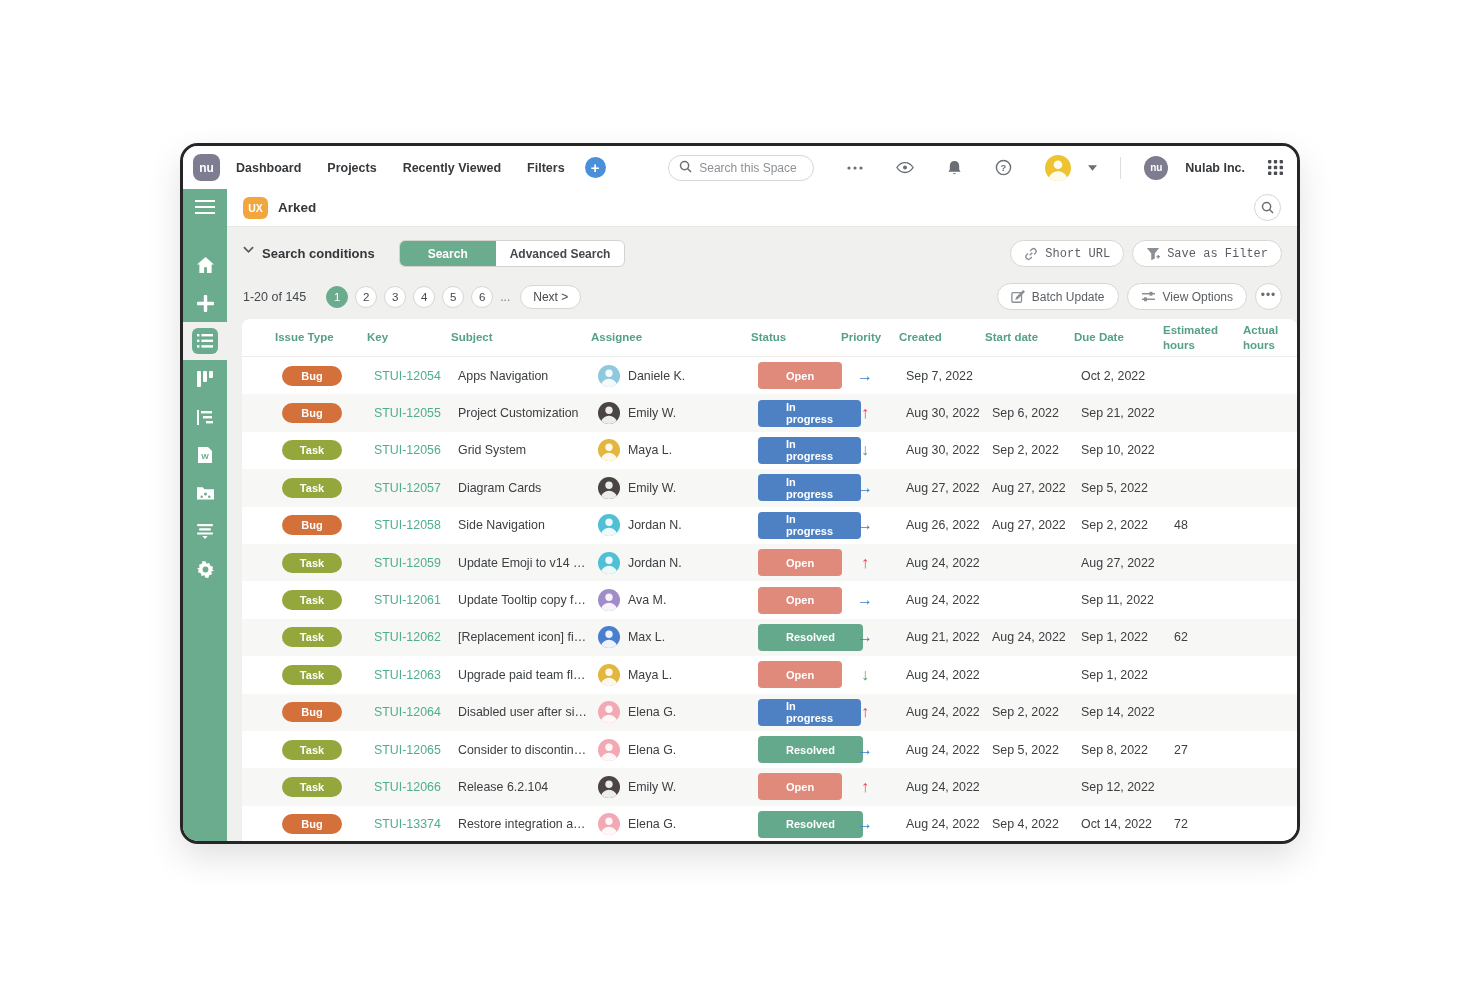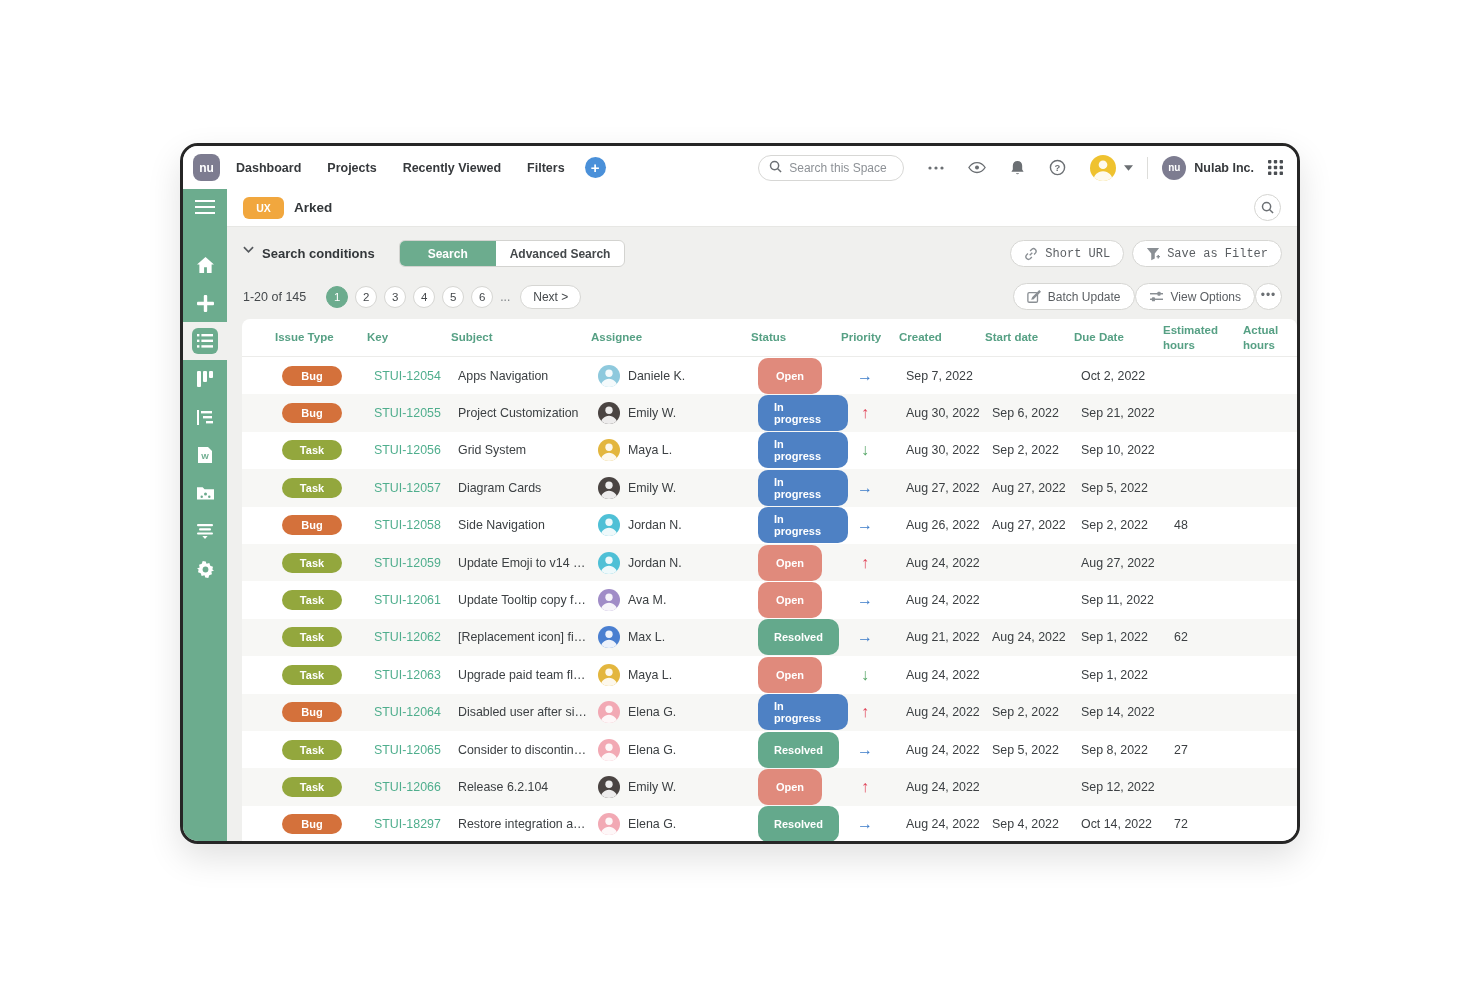--- a/index.html
+++ b/index.html
@@ -11,21 +11,21 @@
 
   
   .topbar { height:43px; background:#fff; display:flex; align-items:center; padding:0 14px 0 10px; }
   .logo-sq { width:27px; height:27px; border-radius:8px; background:#7d7c90; color:#fff;
     font-size:12px; font-weight:700; display:flex; align-items:center; justify-content:center; }
   .nav-items { display:flex; gap:26px; margin-left:16px; }
   .nav-item { font-size:12.5px; font-weight:600; color:#36393c; cursor:pointer; }
   .add-circle { width:21px; height:21px; border-radius:50%; background:#4a90d9; color:#fff;
     display:flex; align-items:center; justify-content:center; font-size:15px; font-weight:700;
     margin-left:20px; line-height:1; }
-  .topbar-right { margin-left:auto; display:flex; align-items:center; gap:0; }
+  .topbar-right { margin-left:auto; display:flex; align-items:center; gap:9px; }
   .search-pill { display:flex; align-items:center; gap:7px; width:146px; height:26px;
     border:1px solid #d7d7d5; border-radius:14px; background:#fff; padding:0 10px; }
   .search-pill span { font-size:12px; color:#8d9196; }
   .tb-icon { margin-left:24px; display:flex; align-items:center; color:#8a8f94; }
   .avatar-top { width:26px; height:26px; border-radius:50%; background:#efc22f; margin-left:24px;
     overflow:hidden; position:relative; }
   .caret { margin-left:8px; }
   .vdiv { width:1px; height:22px; background:#ddddda; margin:0 14px 0 14px; }
   .nu-circle { width:24px; height:24px; border-radius:50%; background:#7d7c90; color:#fff;
     font-size:10px; font-weight:700; display:flex; align-items:center; justify-content:center; }
@@ -39,21 +39,21 @@
   .side-item { width:44px; height:38px; display:flex; align-items:center; justify-content:center;
     cursor:pointer; }
   .side-item.active { background:#f0f0ee; }
   .side-item.active .tile { width:26px; height:26px; border-radius:6px; background:#6cac8e;
     display:flex; align-items:center; justify-content:center; }
   .side-spacer { height:18px; }
 
   .main { display:flex; flex-direction:column; min-width:0; }
   .proj-header { height:38px; background:#fff; border-bottom:1px solid #e7e7e4;
     display:flex; align-items:center; padding:0 16px; }
-  .ux-badge { width:41px; height:22px; border-radius:6px; background:#f1a73e; color:#fff;
+  .ux-badge { width:25px; height:22px; border-radius:6px; background:#f1a73e; color:#fff;
     font-size:10.5px; font-weight:700; display:flex; align-items:center; justify-content:center; }
   .proj-title { font-size:13.5px; font-weight:700; color:#33373a; margin-left:10px; }
   .circ-search { margin-left:auto; width:27px; height:27px; border-radius:50%;
     border:1px solid #d4d4d1; background:#fff; display:flex; align-items:center; justify-content:center; }
 
   
   .filter-row { display:flex; align-items:center; padding:13px 15px 8px 16px; }
   .cond-label { display:flex; align-items:flex-start; gap:8px; font-size:13px; font-weight:700; color:#33373a; }
   .seg { display:flex; margin-left:24px; border:1px solid #d3d3d0; border-radius:6px; overflow:hidden;
     background:#fff; height:27px; }
@@ -68,40 +68,40 @@
   
   .pager-row { display:flex; align-items:center; padding:8px 15px 9px 16px; }
   .range-text { font-size:12.5px; color:#44484b; margin-right:20px; }
   .pages { display:flex; align-items:center; gap:7px; }
   .page-dot { width:22px; height:22px; border-radius:50%; border:1px solid #d6d6d3; background:#fff;
     font-size:11.5px; color:#44484b; display:flex; align-items:center; justify-content:center; cursor:pointer; }
   .page-dot.active { background:#6cac8e; border-color:#6cac8e; color:#fff; }
   .pg-ellipsis { font-size:12px; color:#7c8084; margin:0 3px; }
   .next-btn { height:24px; padding:0 12px; border:1px solid #d6d6d3; border-radius:13px; background:#fff;
     font-size:12px; color:#44484b; display:flex; align-items:center; cursor:pointer; }
-  .pager-actions { margin-left:auto; display:flex; gap:0; align-items:center; }
+  .pager-actions { margin-left:auto; display:flex; gap:8px; align-items:center; }
   .more-circle { width:27px; height:27px; border-radius:50%; border:1px solid #d6d6d3; background:#fff;
     display:flex; align-items:center; justify-content:center; color:#6b6f73; font-size:12px;
     letter-spacing:1px; cursor:pointer; padding-bottom:4px; }
 
   
   .table-card { background:#fff; margin-left:15px; border-radius:8px 8px 0 0; flex:1; overflow:hidden; }
   .tgrid { display:grid; grid-template-columns:92px 84px 140px 160px 90px 58px 86px 89px 89px 80px 1fr;
     align-items:center; padding-left:40px; }
   .thead { height:38px; border-bottom:1px solid #ececea;padding-left:33px; }
   .th { font-size:11.5px; font-weight:700; color:#56a084; line-height:1.25; padding-right:6px; }
   .trow { height:37.4px; font-size:12.4px; color:#3c4043; }
   .trow:nth-child(even) { background:#f7f7f5; }
   .type-pill { width:60px; height:20px; border-radius:10px; color:#fff; font-size:11px; font-weight:600;
     display:flex; align-items:center; justify-content:center; }
   .key-link { color:#4fae8d; cursor:pointer; }
   .subject { white-space:nowrap; overflow:hidden; text-overflow:ellipsis; padding-right:10px; cursor:pointer; }
   .assignee { display:flex; align-items:center; gap:8px; }
   .avatar { width:22px; height:22px; border-radius:50%; overflow:hidden; flex:0 0 22px; position:relative; }
-  .status-pill { min-width:64px; height:36px; padding:0 16px; border-radius:10px; color:#fff;
+  .status-pill { min-width:64px; height:27px; padding:0 28px; border-radius:4px; color:#fff;
     font-size:11px; font-weight:600; display:inline-flex; align-items:center; justify-content:center; }
   .prio { font-size:16px; font-weight:700; text-align:center; width:34px; }
   .hours { padding-left:4px; }
 </style>
 </head>
 <body>
 
 <div class="window">
 
   <div class="topbar">
@@ -616,21 +616,21 @@
               <div>Aug 24, 2022</div>
               <div></div>
               <div>Sep 12, 2022</div>
               <div class="hours"></div>
               <div class="hours"></div>
             </div>
             <div class="tgrid trow">
               <div>
                 <span class="type-pill" style="background: rgb(212, 113, 59);">Bug</span>
               </div>
-              <div><span class="key-link">STUI-18297</span></div>
+              <div><span class="key-link">STUI-13374</span></div>
               <div class="subject">Restore integration and...</div>
               <div class="assignee">
                 <span class="avatar" style="background: rgb(242, 169, 180);"><svg width="22" height="22" viewBox="0 0 24 24">
                     <circle cx="12" cy="9" r="4" fill="#fff" opacity=".9"></circle>
                     <path d="M3 24c0-5 4-9 9-9s9 4 9 9" fill="#fff" opacity=".9"></path>
                   </svg></span>
                 <span>Elena G.</span>
               </div>
               <div><span class="status-pill" style="background: rgb(100, 169, 140);">Resolved</span></div>
               <div class="prio" style="color: rgb(61, 124, 201);">→</div>

